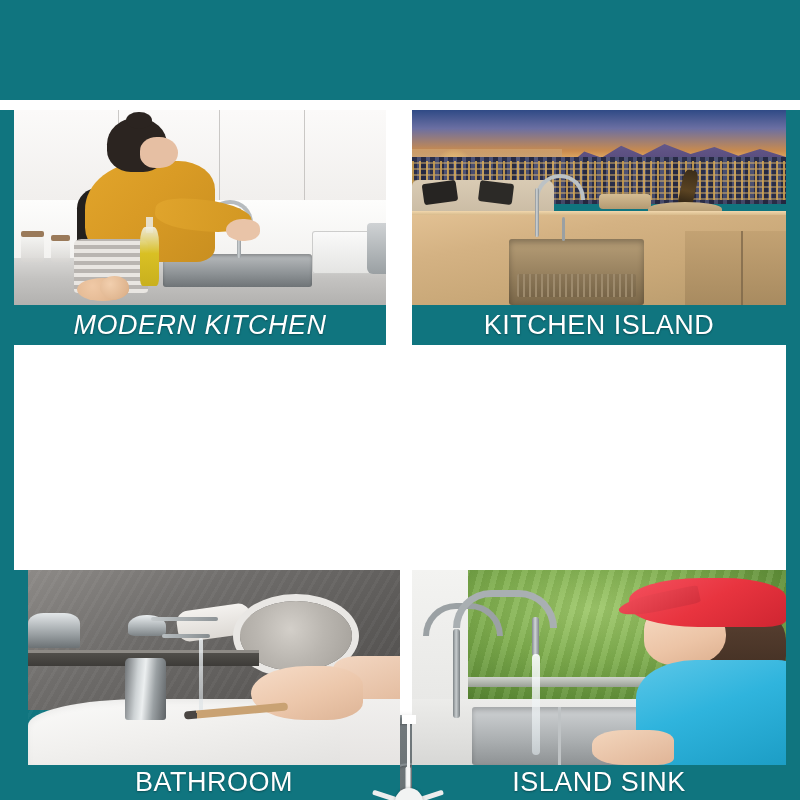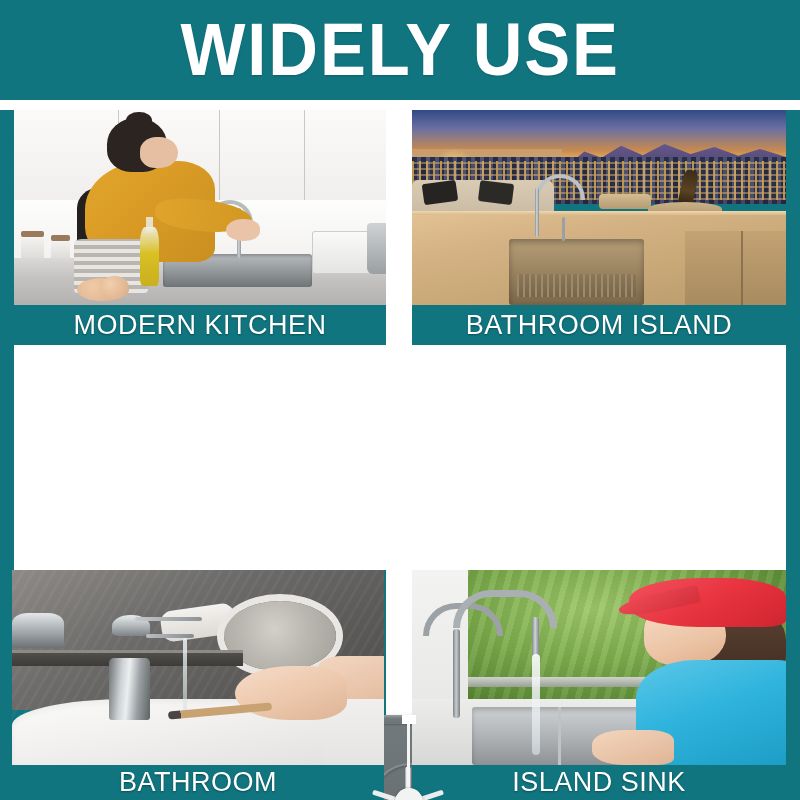--- a/index.html
+++ b/index.html
@@ -67,23 +67,23 @@
     align-items: center;
     justify-content: center;
     font-family: "Liberation Sans Narrow", "Liberation Sans", sans-serif;
     font-size: 27px;
     font-weight: normal;
     letter-spacing: 0.5px;
     white-space: nowrap;
     text-shadow: 0 1px 2px rgba(0,0,0,0.35);
   }
 
-  #panel-tl { left: 14px;  top: 110px; width: 372px; height: 235px; }
+  #panel-tl { left: 14px;  top: 110px; width: 372px; height: 235px; font-style: italic; }
   #panel-tr { left: 412px; top: 110px; width: 374px; height: 235px; }
-  #panel-bl { left: 12px;  top: 570px; width: 372px; height: 230px; }
+  #panel-bl { left: 28px;  top: 570px; width: 372px; height: 230px; }
   #panel-br { left: 412px; top: 570px; width: 374px; height: 230px; }
 
   #panel-tl .photo, #panel-tr .photo { height: 195px; }
   #panel-tl .caption, #panel-tr .caption { top: 195px; height: 40px; }
   #panel-bl .photo, #panel-br .photo { height: 195px; }
   #panel-bl .caption, #panel-br .caption { top: 195px; height: 35px; }
 
   
   #product-band {
     position: absolute;
@@ -293,23 +293,20 @@
   .os-face { position:absolute; left:62%; top:17%; width:22%; height:32%; background: linear-gradient(160deg,#f7ddc6 0%, #ecc4a6 60%, #dcae8d 100%); border-radius: 42% 50% 48% 40%; }
   .os-hair { position:absolute; left:78%; top:20%; width:22%; height:40%; background: linear-gradient(180deg,#5a4132,#3e2c20); border-radius: 30% 40% 40% 30%; }
   .os-shirt { position:absolute; left:60%; top:46%; width:44%; height:54%; background: linear-gradient(160deg,#5cc7e8 0%, #2fb4dd 45%, #1b9cc4 100%); border-radius: 36% 14% 0 0; }
   .os-armk { position:absolute; left:48%; top:82%; width:22%; height:18%; background: linear-gradient(160deg,#f3d6bd,#e0b496); border-radius: 40% 30% 20% 40%; }
 </style>
 </head>
 <body>
 
 <div id="poster">
 
-  <div id="title-bar">
-    <div id="title-text">WIDELY USE</div>
-  </div>
 
   <div id="white-strip-top"></div>
   <div id="white-gutter-top"></div>
   <div id="white-gutter-bottom"></div>
 
   <div class="panel" id="panel-tl">
     <div class="photo">
       <div class="scene">
         <div class="mk-bg"></div>
         <div class="mk-cab"></div>
@@ -364,21 +361,21 @@
         <div class="ki-counter-edge"></div>
         <div class="ki-cab"></div>
         <div class="ki-cabline"></div>
         <div class="ki-sinkbowl"></div>
         <div class="ki-rack"></div>
         <div class="ki-fa"></div>
         <div class="ki-fn"></div>
         <div class="ki-soap"></div>
       </div>
     </div>
-    <div class="caption">BATHROOM ISLAND</div>
+    <div class="caption">KITCHEN ISLAND</div>
   </div>
 
   <div id="product-band">
     <div id="mat-wrap">
 
       <div id="mat-body">
         <div id="mat-inner"></div>
 
         <div class="groove" style="left:38px;  top:18px; height:22px;"></div>
         <div class="groove" style="left:80px;  top:18px; height:22px;"></div>

